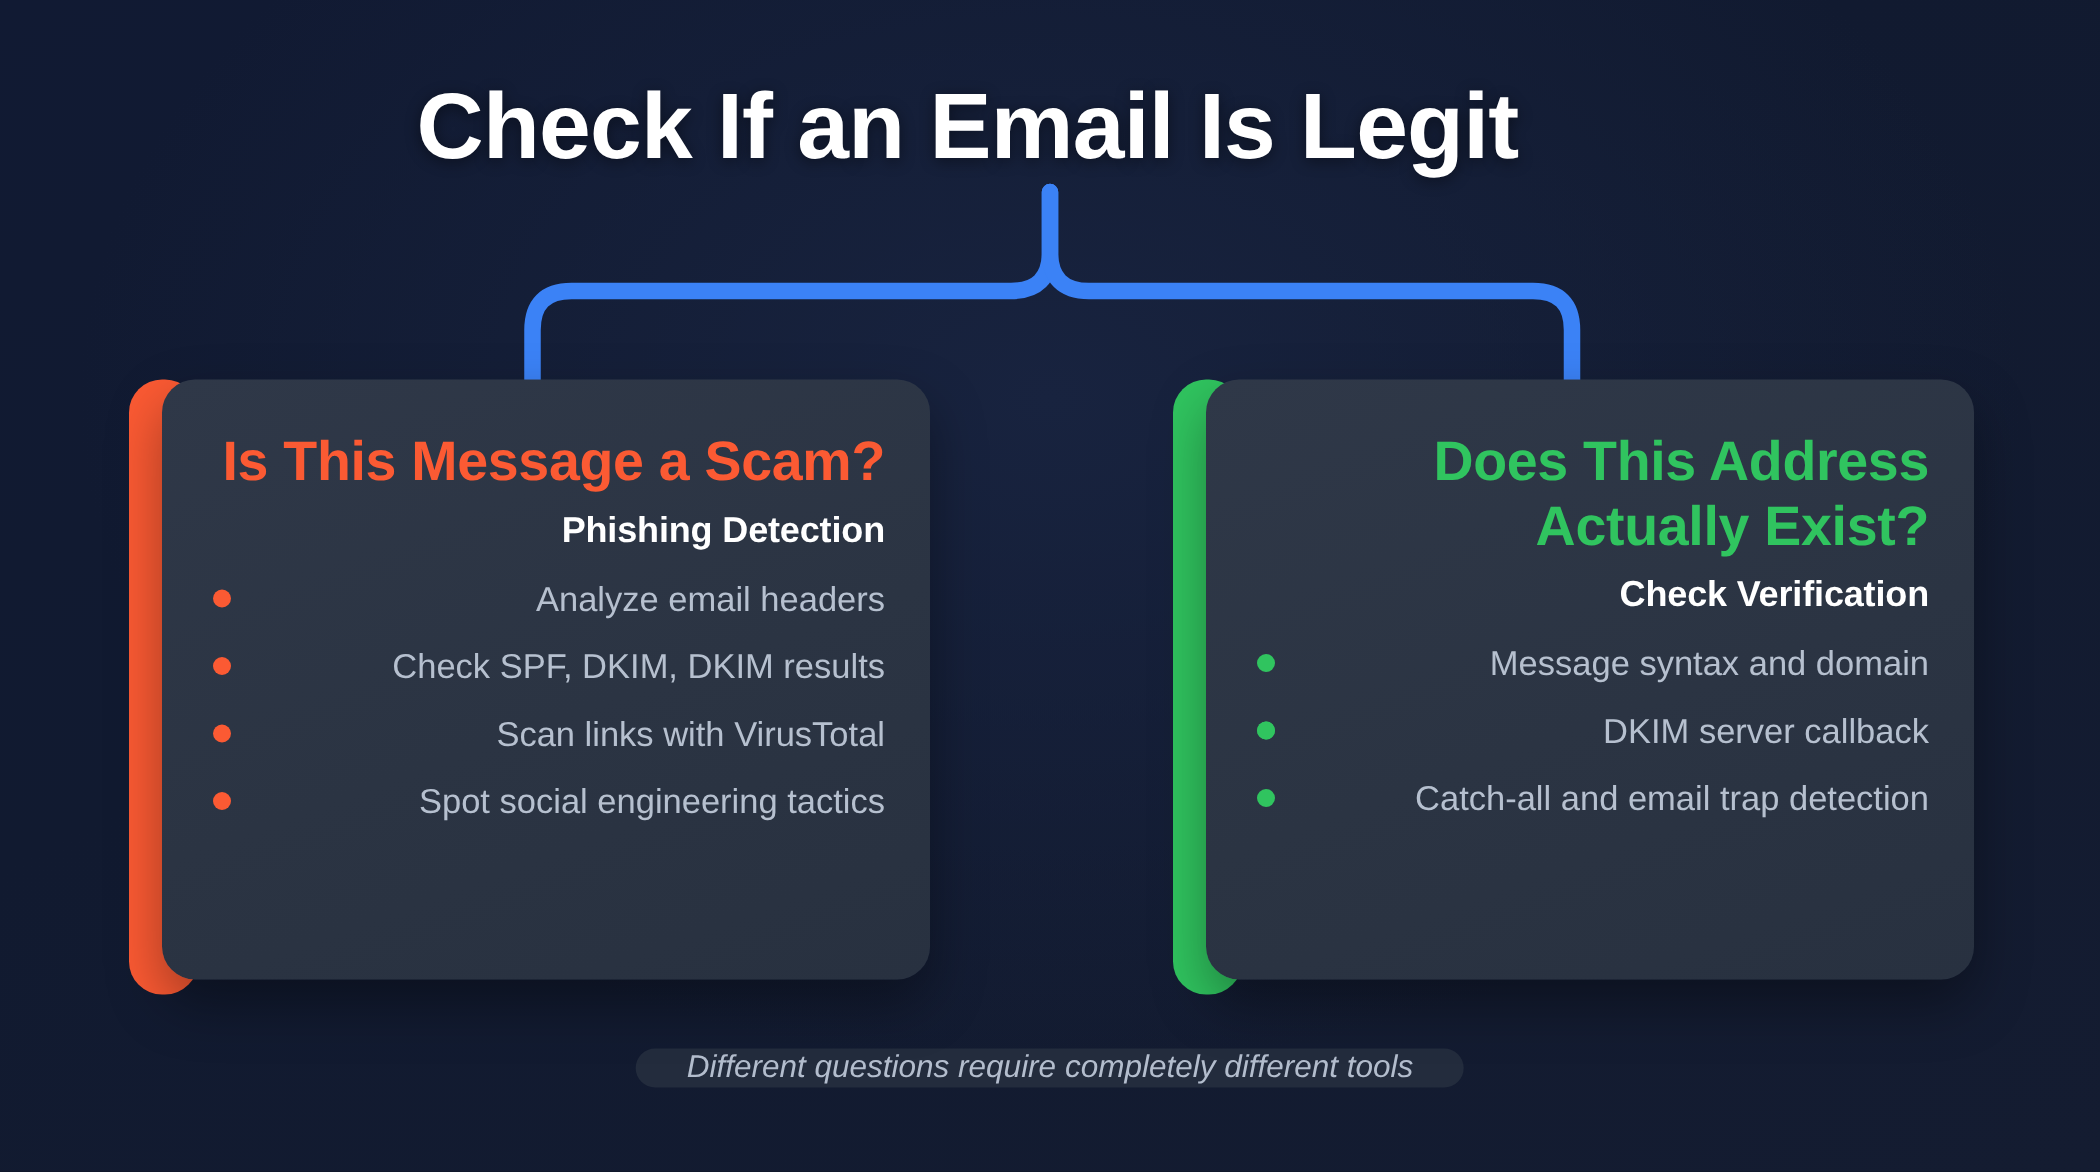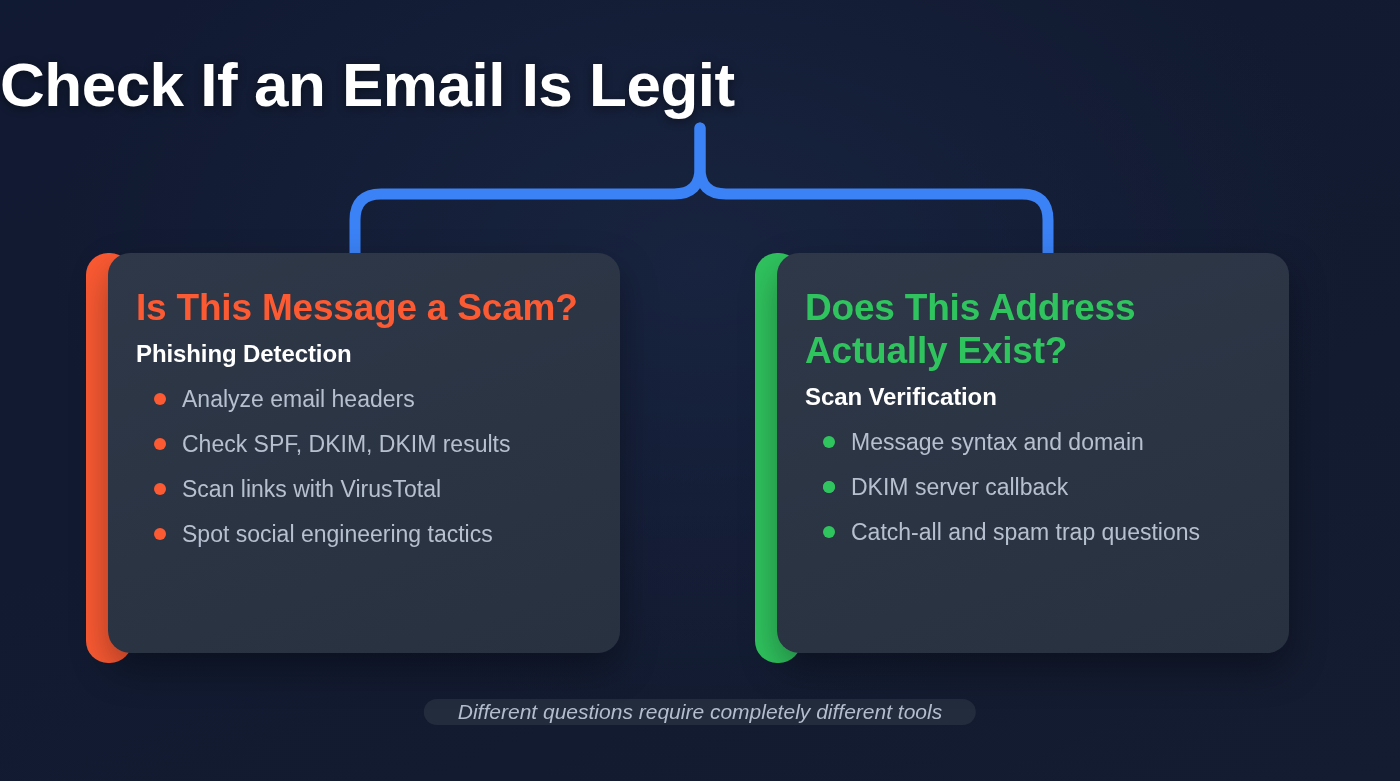--- a/index.html
+++ b/index.html
@@ -24,45 +24,47 @@
       linear-gradient(155deg, #111a33 0%, #111a30 40%, #141c31 100%);
     overflow: hidden;
   }
 
   
   #title {
     position: absolute;
     top: 50px;
     left: 0;
     width: 1252px;
+    text-align: center;
     font-size: 62px;
     font-weight: bold;
     color: #ffffff;
     letter-spacing: -0.5px;
     line-height: 1.12;
     text-shadow: 0 2px 10px rgba(0,0,0,0.45);
+    padding-left: 19px;
   }
 
   
   #bracket {
     position: absolute;
     left: 0;
     top: 120px;
     width: 1400px;
     height: 150px;
   }
 
   
   .card-wrap {
     position: absolute;
     top: 253px;
     height: 410px;
   }
   #card-left  { left: 86px;  width: 534px; }
-  #card-right { left: 755px; width: 534px; }
+  #card-right { left: 782px; width: 534px; }
 
   .accent {
     position: absolute;
     left: 0;
     top: 0;
     width: 46px;
     height: 410px;
     border-radius: 22px;
     z-index: 1;
   }
@@ -71,39 +73,40 @@
     left: 22px;
     top: 0;
     right: 0;
     height: 400px;
     background: linear-gradient(160deg, #2f3848 0%, #2b3443 55%, #283140 100%);
     border-radius: 22px;
     z-index: 2;
     box-shadow: 0 16px 36px rgba(0,0,0,0.35);
     padding: 34px 30px 0 28px;
     box-sizing: border-box;
+    text-align: right;
   }
 
   .card-title {
     font-size: 37px;
     font-weight: bold;
     line-height: 1.16;
     margin: 0 0 10px 0;
     letter-spacing: -0.2px;
   }
   .card-subtitle {
     font-size: 24px;
     font-weight: bold;
     color: #ffffff;
     margin: 0 0 20px 0;
     letter-spacing: -0.1px;
   }
   .bullets {
     list-style: none;
-    margin: 12px;
+    margin: 0;
     padding: 0;
   }
   .bullets li {
     position: relative;
     padding-left: 34px;
     font-size: 23px;
     color: #b6c0cf;
     line-height: 1.0;
     margin-bottom: 22px;
     white-space: nowrap;
@@ -177,36 +180,36 @@
           <span>Spot social engineering tactics</span>
         </li>
       </ul>
     </div>
   </div>
 
   <div class="card-wrap" id="card-right">
     <div class="accent" style="background:#30c45f;"></div>
     <div class="card">
       <div class="card-title" style="color:#30c45f;">Does This Address Actually Exist?</div>
-      <div class="card-subtitle">Scan Verification</div>
+      <div class="card-subtitle">Check Verification</div>
       <ul class="bullets">
         <li>
           <span class="dot" style="background:#30c45f;"></span>
           <span>Message syntax and domain</span>
         </li>
         <li>
           <span class="dot" style="background:#30c45f;"></span>
         </li>
         <li>
           <span class="dot" style="background:#30c45f;"></span>
           <span>DKIM server callback</span>
         </li>
         <li>
           <span class="dot" style="background:#30c45f;"></span>
-          <span>Catch-all and spam trap questions</span>
+          <span>Catch-all and email trap detection</span>
         </li>
       </ul>
     </div>
   </div>
 
   <div id="footer-pill">Different questions require completely different tools</div>
 
 </div>
 
 </body></html>

